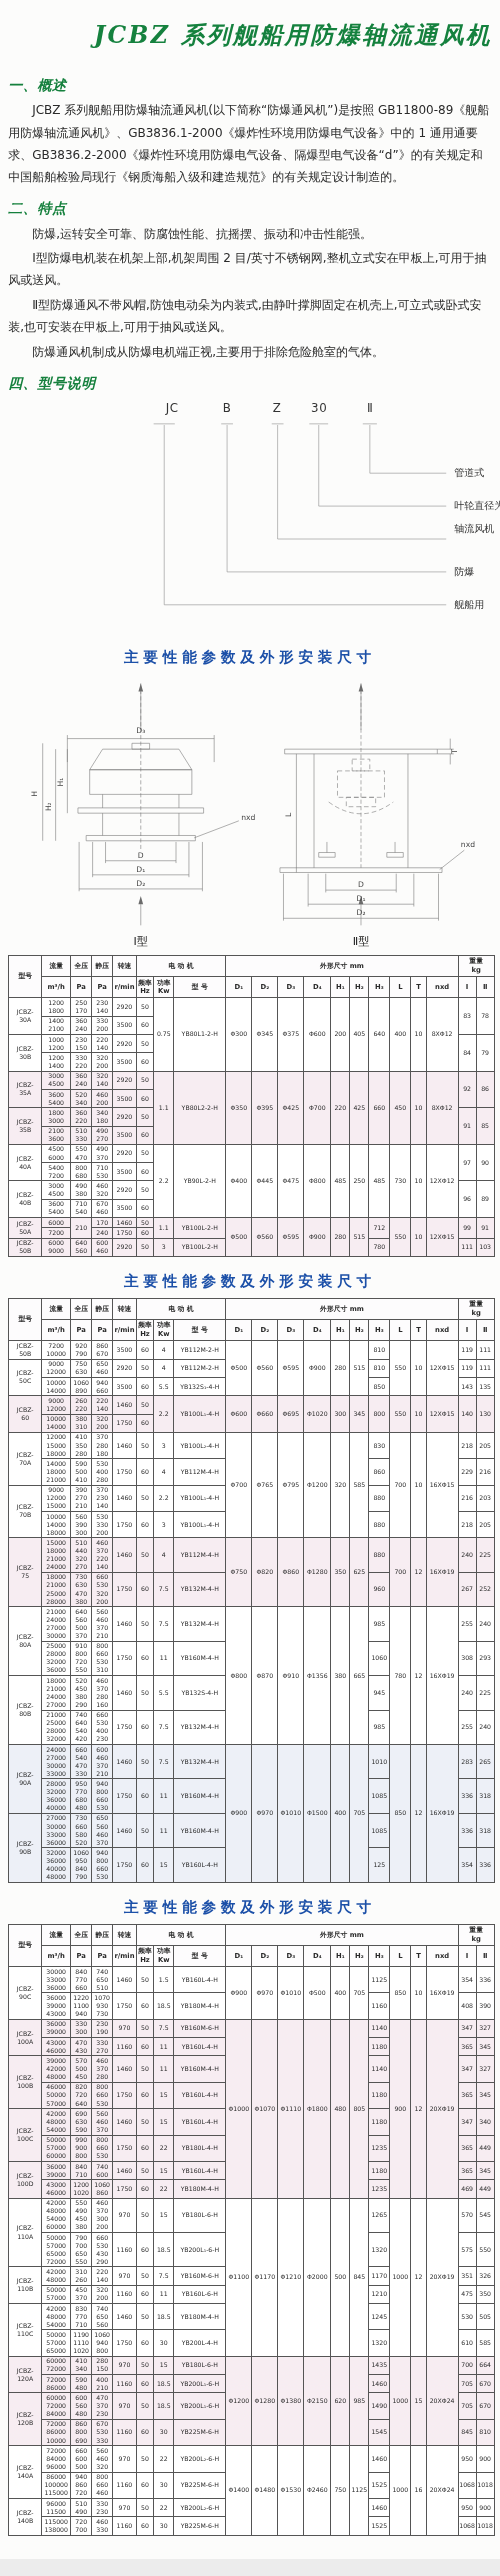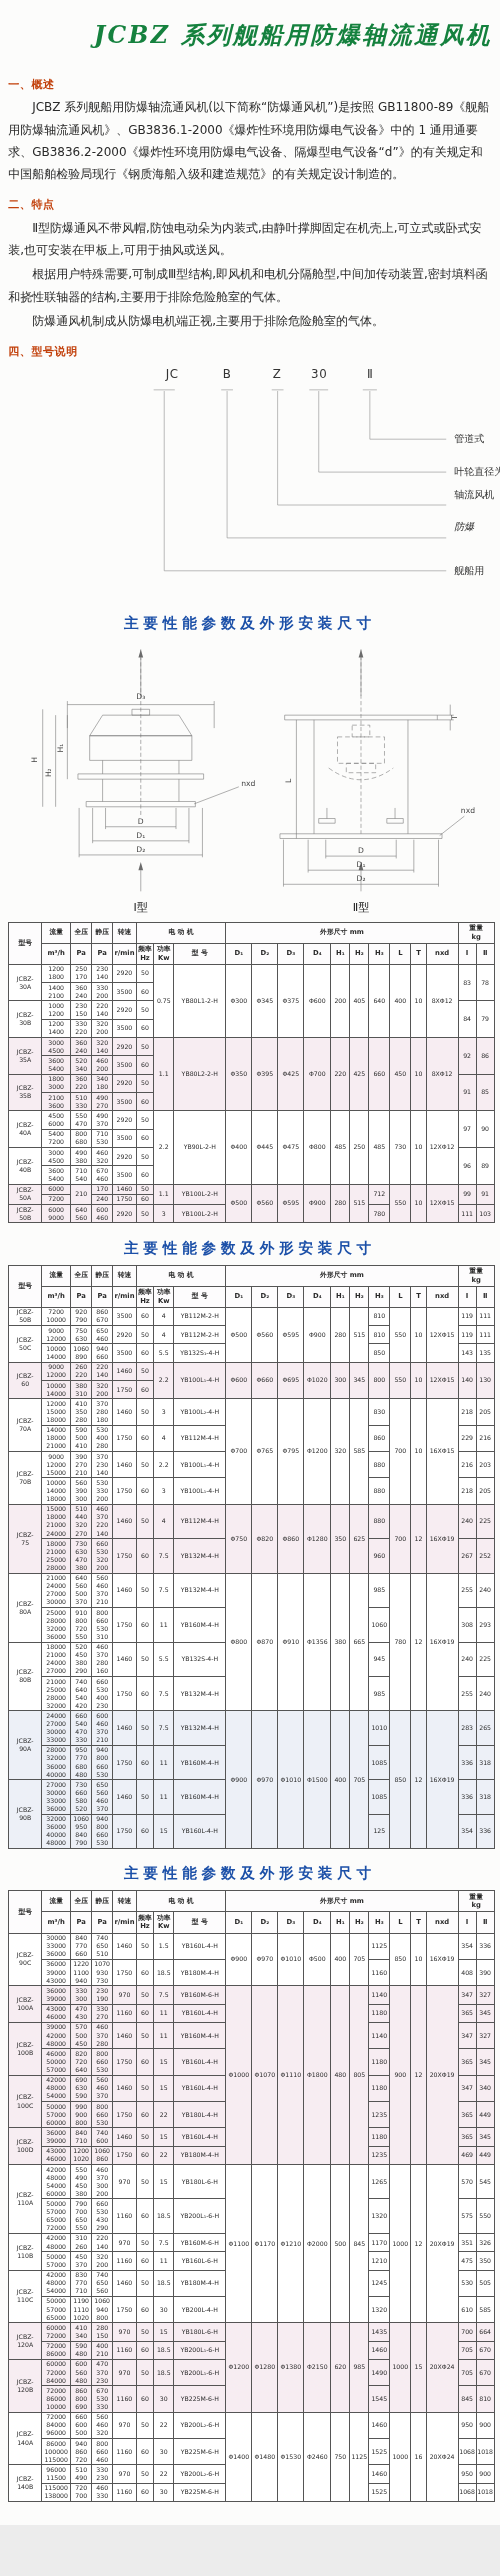--- a/index.html
+++ b/index.html
@@ -1,26 +1,26 @@
 <!DOCTYPE html>
 <html style="font-size:9.4px"><head>
 <meta charset="utf-8">
 <style>
   html,body{margin:0;padding:0;background:#ececec;}
   .page{width:500px;margin:0 auto;background:#fcfcfb;padding:15.3px 8.2px 17.6px;box-sizing:border-box;
         font-family:"DejaVu Sans","Liberation Sans",sans-serif;color:#2a2a2a;}
   h1.title{text-align:right;font-family:"DejaVu Serif","Liberation Serif",serif;font-style:italic;
         font-weight:bold;color:#15813e;font-size:23.5px;letter-spacing:2.4px;margin:3.5px 0 26px;}
-  h2.sec{color:#c2410c;font-size:11px;margin:11.8px 0 4.7px;letter-spacing:0.6px;}
+  h2.sec{color:#15803d;font-size:14px;margin:11.8px 0 4.7px;letter-spacing:0.6px;font-style:italic;}
   p.txt{font-size:12px;line-height:1.85;margin:2.4px 0;text-indent:2em;}
   .diagram{position:relative;height:235px;margin:2.4px 0 3.5px;}
   .diagram svg{position:absolute;left:0;top:0;}
   .diagram .code{position:absolute;top:3.5px;transform:translateX(-50%);font-size:11.8px;color:#333;letter-spacing:0.6px;}
   .diagram .dlabel{position:absolute;left:446px;font-size:10px;color:#333;white-space:nowrap;}
-  .dlabel.l1{top:68px;} .dlabel.l2{top:101px;} .dlabel.l3{top:124px;} .dlabel.l4{top:156px;font-style:italic;} .dlabel.l5{top:200px;}
+  .dlabel.l1{top:68px;} .dlabel.l2{top:101px;} .dlabel.l3{top:124px;} .dlabel.l4{top:167px;} .dlabel.l5{top:200px;}
   .code.c1{left:156px;padding-left:16px;} .code.c2{left:219px;} .code.c3{left:269px;} .code.c4{left:311px;} .code.c5{left:362px;}
   h3.perf{text-align:center;color:#1c50a8;font-size:14.7px;letter-spacing:4.7px;font-weight:bold;margin:15.3px 0 7px;}
   .drawwrap{margin:0 0 3.5px;text-align:center;}
   table.perf{width:100%;border-collapse:collapse;table-layout:fixed;border:1.2px solid #333;margin:2.4px 0 5.9px;background:#fff;}
   .perf th,.perf td{border:0.6px solid #555;text-align:center;vertical-align:middle;font-size:6.2px;
         line-height:1.3;padding:0.6px 0;white-space:pre-line;overflow:hidden;}
   .perf th{font-size:6.8px;font-weight:bold;padding:1.2px 0;background:#fdfcfd;}
   td.tint-p{background:#f7edf2;}
   td.tint-b{background:#edf0f7;}
   svg text{font-family:"DejaVu Sans","Liberation Sans",sans-serif;font-size:13px;fill:#444;}
@@ -33,25 +33,26 @@
 
   <h1 class="title">JCBZ 系列舰船用防爆轴流通风机</h1>
 
   <section>
     <h2 class="sec">一、概述</h2>
     <p class="txt">JCBZ 系列舰船用防爆轴流通风机(以下简称“防爆通风机”)是按照 GB11800-89《舰船用防爆轴流通风机》、GB3836.1-2000《爆炸性环境用防爆电气设备》中的 1 通用通要求、GB3836.2-2000《爆炸性环境用防爆电气设备、隔爆型电气设备“d”》的有关规定和中国船舶检验局现行《钢质海船入级和建造规范》的有关规定设计制造的。</p>
   </section>
 
   <section>
     <h2 class="sec">二、特点</h2>
+    <p class="txt">防爆,运转安全可靠、防腐蚀性能、抗摇摆、振动和冲击性能强。</p>
   </section>
 
   <section>
+    <p class="txt">Ⅰ型防爆电机装在机架上部,机架周围 2 目/英寸不锈钢网,整机立式安在甲板上,可用于抽风或送风。</p>
     <p class="txt">Ⅱ型防爆通风不带风帽,防蚀电动朵为内装式,由静叶撑脚固定在机壳上,可立式或卧式安装,也可安装在甲板上,可用于抽风或送风。</p>
-    <p class="txt">根据用户特殊需要,可制成Ⅲ型结构,即风机和电机分隔舱型,中间加传动装置,密封填料函和挠性联轴器的结构,主要用于排除危险舱室的气体。</p>
     <p class="txt">防爆通风机制成从防爆电机端正视,主要用于排除危险舱室的气体。</p>
   </section>
 
   <section>
     <h2 class="sec">四、型号说明</h2>
 
     <div class="diagram">
       <svg width="484" height="235" viewBox="0 0 822 400">
         <g stroke="#8a8a8a" stroke-width="1" fill="none">
           <path d="M247,44 H283"></path>

